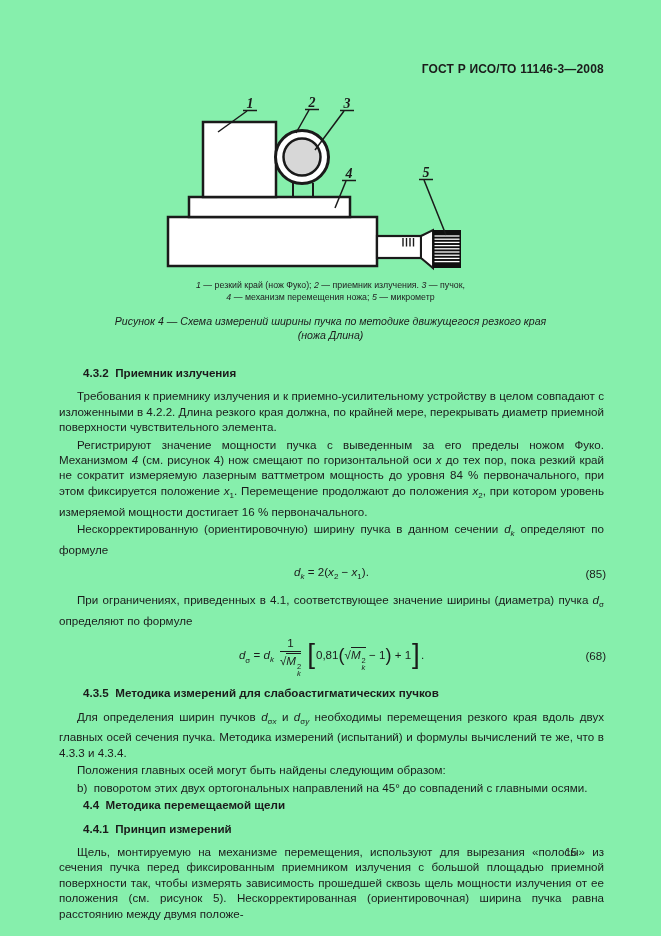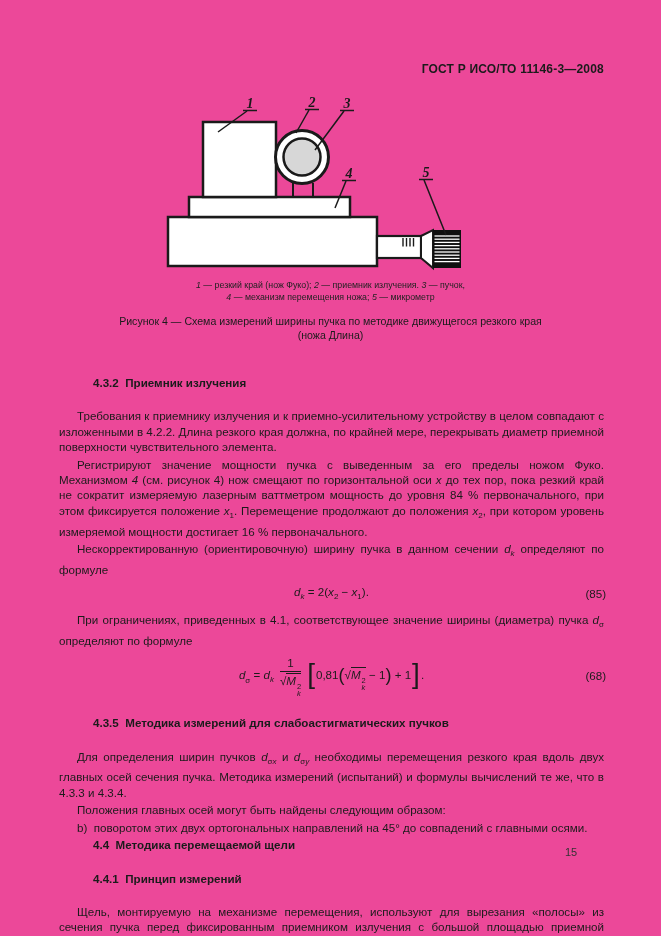--- a/index.html
+++ b/index.html
@@ -1,32 +1,32 @@
 <!DOCTYPE html>
 <html><head>
 <meta charset="utf-8">
 <style>
   html,body{margin:0;padding:0;}
   body{width:661px;height:936px;background:#ffffff;font-family:"Liberation Sans",sans-serif;color:#1b1b1b;}
-  .page{position:relative;width:661px;height:936px;background:#ec4899;overflow:hidden;}
+  .page{position:relative;width:661px;height:936px;background:#86efac;overflow:hidden;}
 
   .doc-header{position:absolute;top:62px;left:0;right:57px;text-align:right;
     font-weight:bold;font-size:12px;letter-spacing:.2px;}
 
   .fig-svg{position:absolute;left:150px;top:88px;}
 
   .fig-legend{position:absolute;top:280px;left:0;width:661px;text-align:center;
     font-size:8.8px;line-height:11.5px;color:#222;}
   .fig-caption{position:absolute;top:314px;left:0;width:661px;text-align:center;
-    font-size:10.6px;line-height:14px;color:#1b1b1b;}
+    font-size:10.6px;line-height:14px;color:#1b1b1b;font-style:italic;}
 
   .content{position:absolute;top:357px;left:57px;width:549px;
     font-size:11.6px;line-height:15.4px;text-align:justify;}
   .content p{margin:2px;text-indent:18px;}
-  .content .h{font-weight:bold;text-indent:18px;text-align:left;margin:18px;}
+  .content .h{font-weight:bold;text-indent:18px;text-align:left;margin:8px;}
   .content .h.gap{margin-top:2px;}
 
   .equation{position:relative;text-align:center;margin:7px 0;text-indent:0;}
   .equation .eq-body{display:inline-block;}
   .equation .eq-num{position:absolute;right:0;top:50%;transform:translateY(-50%);}
 
   .frac{display:inline-block;vertical-align:middle;text-align:center;margin:0 5px 0 6px;}
   .fnum{display:block;border-bottom:1.2px solid #1b1b1b;padding:0 4px 1px;}
   .fden{display:block;padding-top:1px;}
   .ovl{border-top:1.2px solid #1b1b1b;padding-top:0;}

